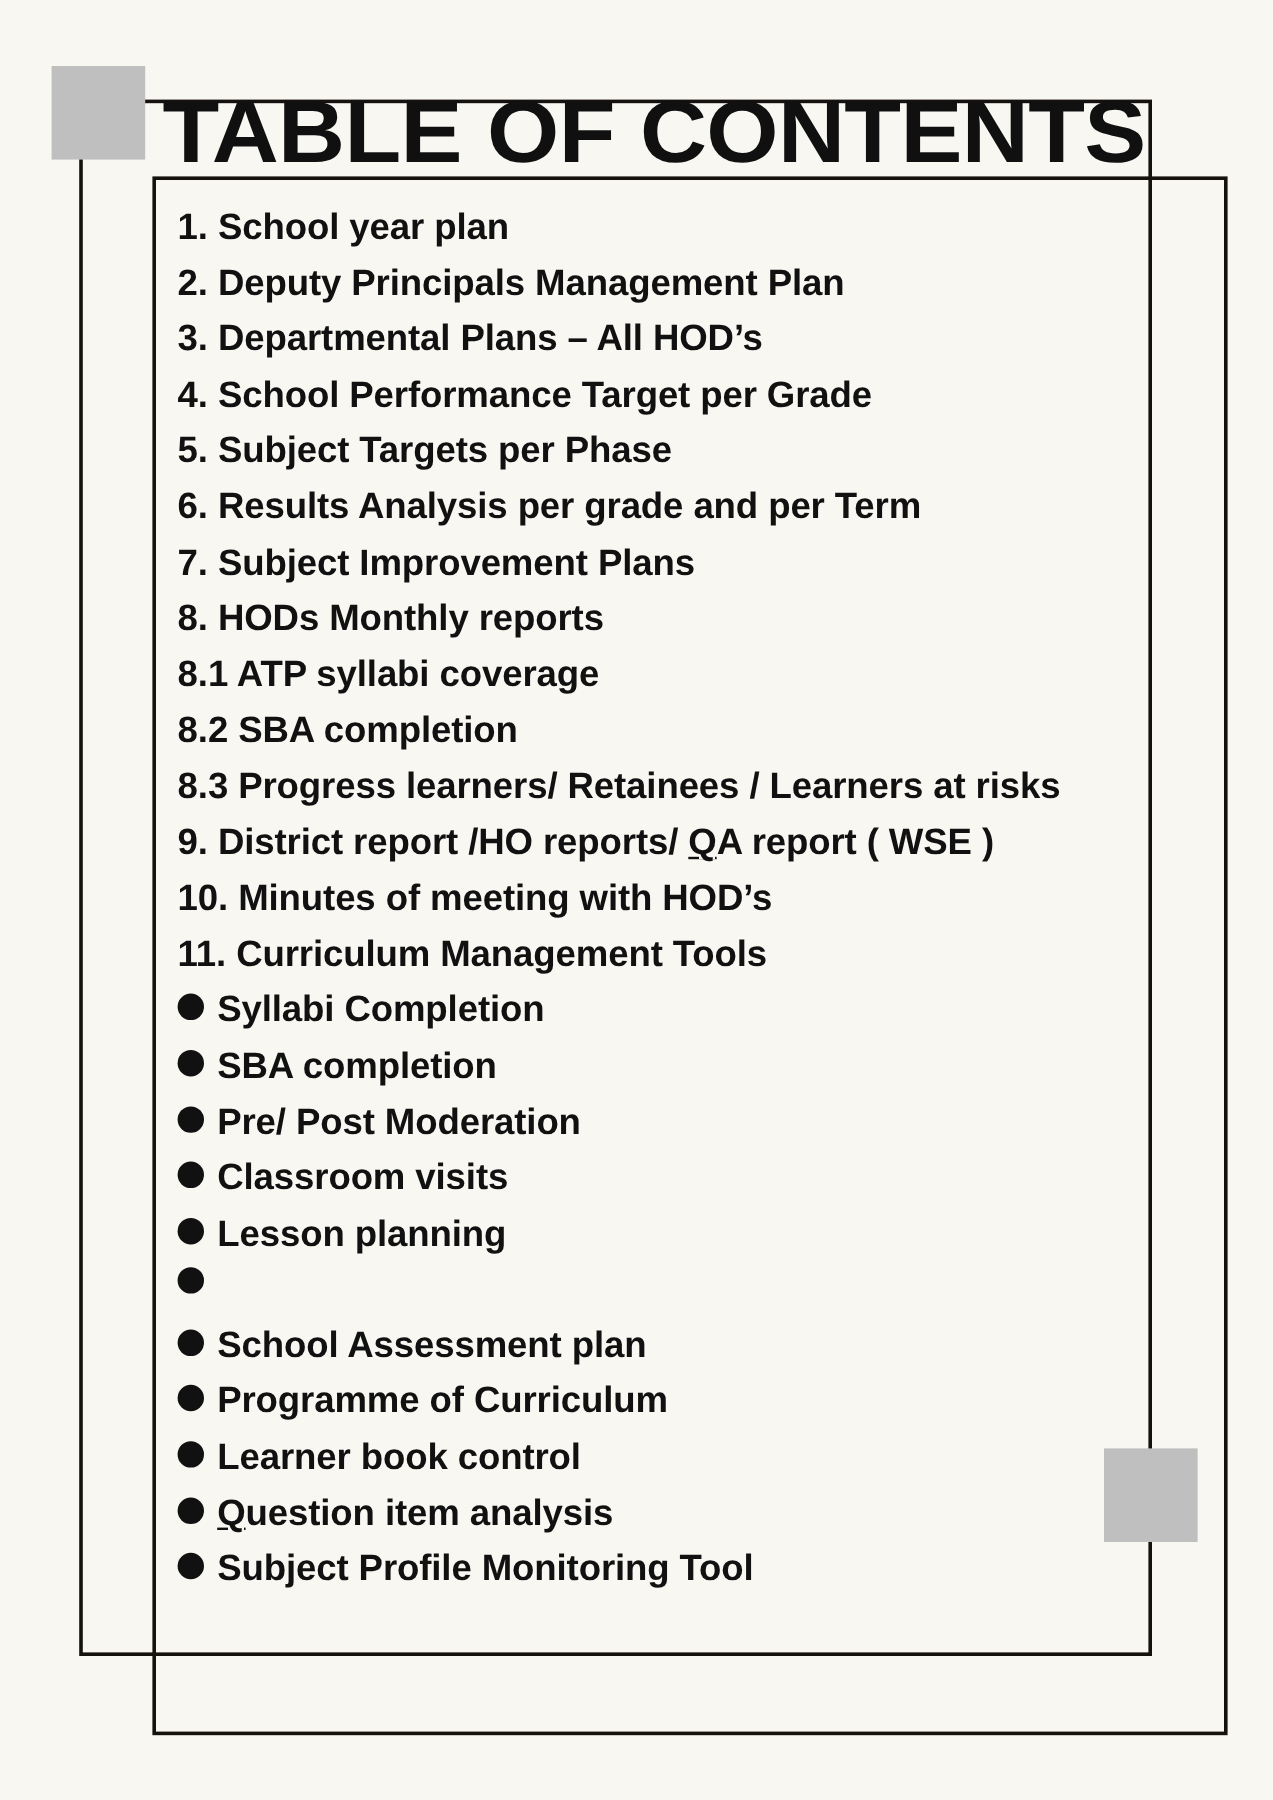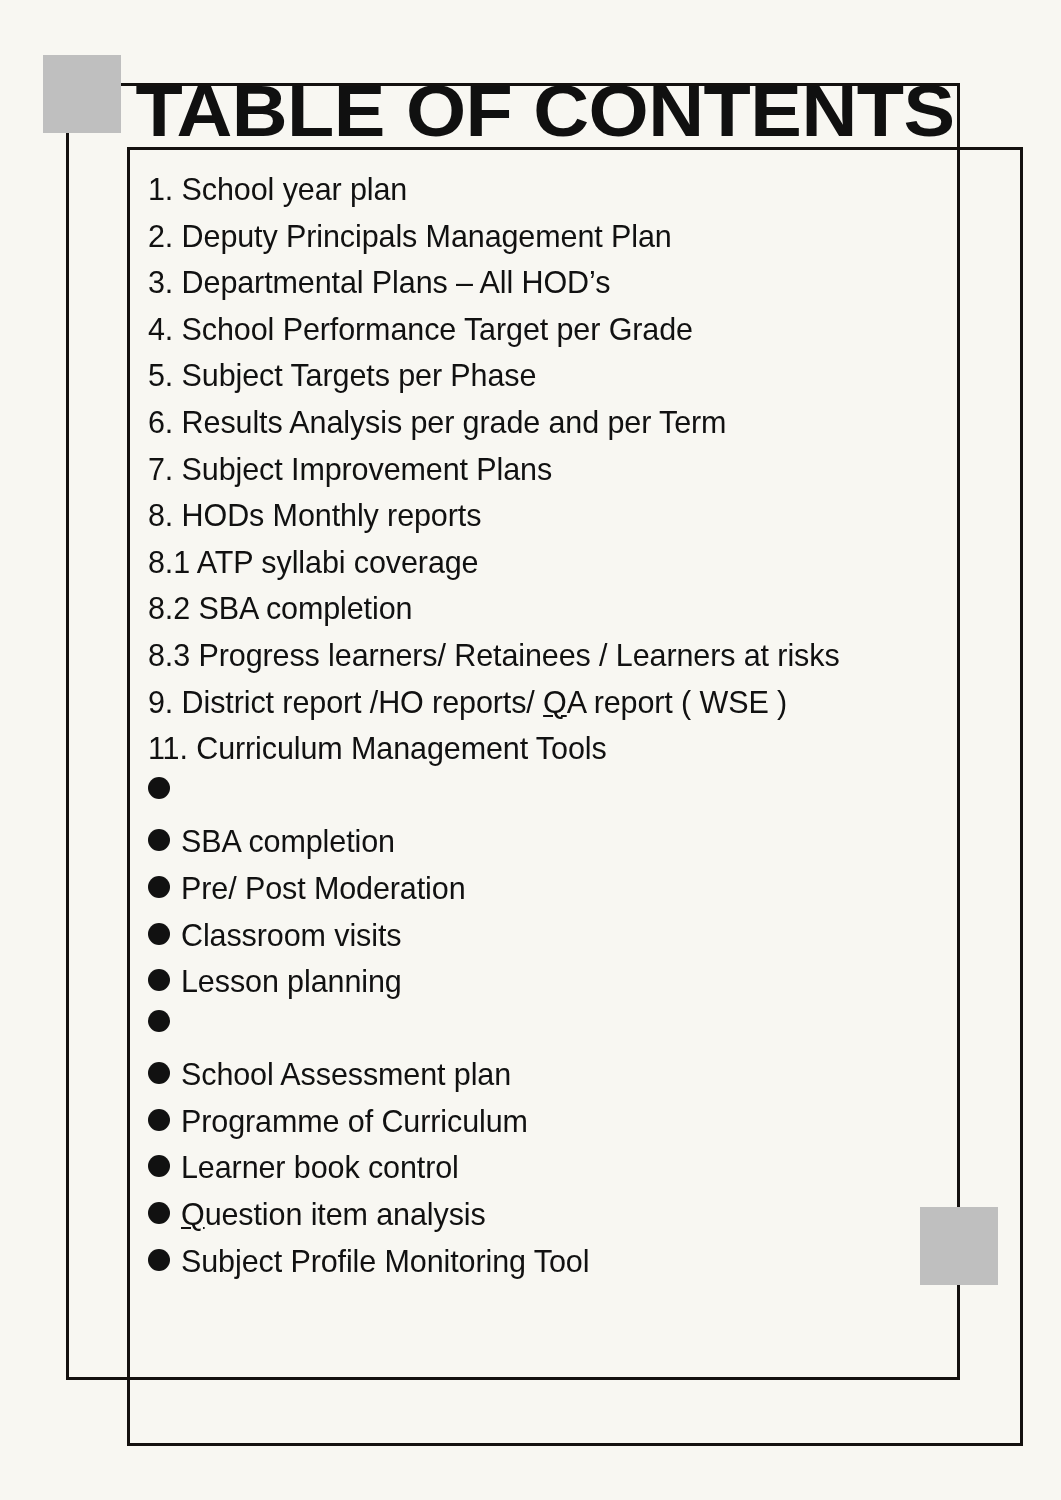--- a/index.html
+++ b/index.html
@@ -89,21 +89,21 @@
     margin: 0;
     padding: 0;
     list-style: none;
   }
   .toc-entry {
     display: flex;
     align-items: baseline;
     height: 46.6px;
     font-family: "Liberation Sans Narrow", "Liberation Sans", sans-serif;
     font-size: 30.5px;
-    font-weight: 400;
+    font-weight: 700;
     color: #111111;
     letter-spacing: -0.1px;
     white-space: nowrap;
   }
   .toc-entry .bullet-dot {
     display: inline-block;
     width: 22px;
     height: 22px;
     min-width: 22px;
     border-radius: 50%;
@@ -167,24 +167,28 @@
       <li class="toc-entry">
         <span class="entry-text">8.2 SBA completion</span>
       </li>
       <li class="toc-entry">
         <span class="entry-text">8.3 Progress learners/ Retainees / Learners at risks</span>
       </li>
       <li class="toc-entry">
         <span class="entry-text">9. District report /HO reports/ <u>Q</u>A report ( WSE )</span>
       </li>
       <li class="toc-entry">
+        <span class="entry-text">10. Minutes of meeting with HOD’s</span>
+      </li>
+      <li class="toc-entry">
         <span class="entry-text">11. Curriculum Management Tools</span>
       </li>
       <li class="toc-entry">
         <span class="bullet-dot"></span>
+        <span class="entry-text">Syllabi Completion</span>
       </li>
       <li class="toc-entry">
         <span class="bullet-dot"></span>
         <span class="entry-text">SBA completion</span>
       </li>
       <li class="toc-entry">
         <span class="bullet-dot"></span>
         <span class="entry-text">Pre/ Post Moderation</span>
       </li>
       <li class="toc-entry">

